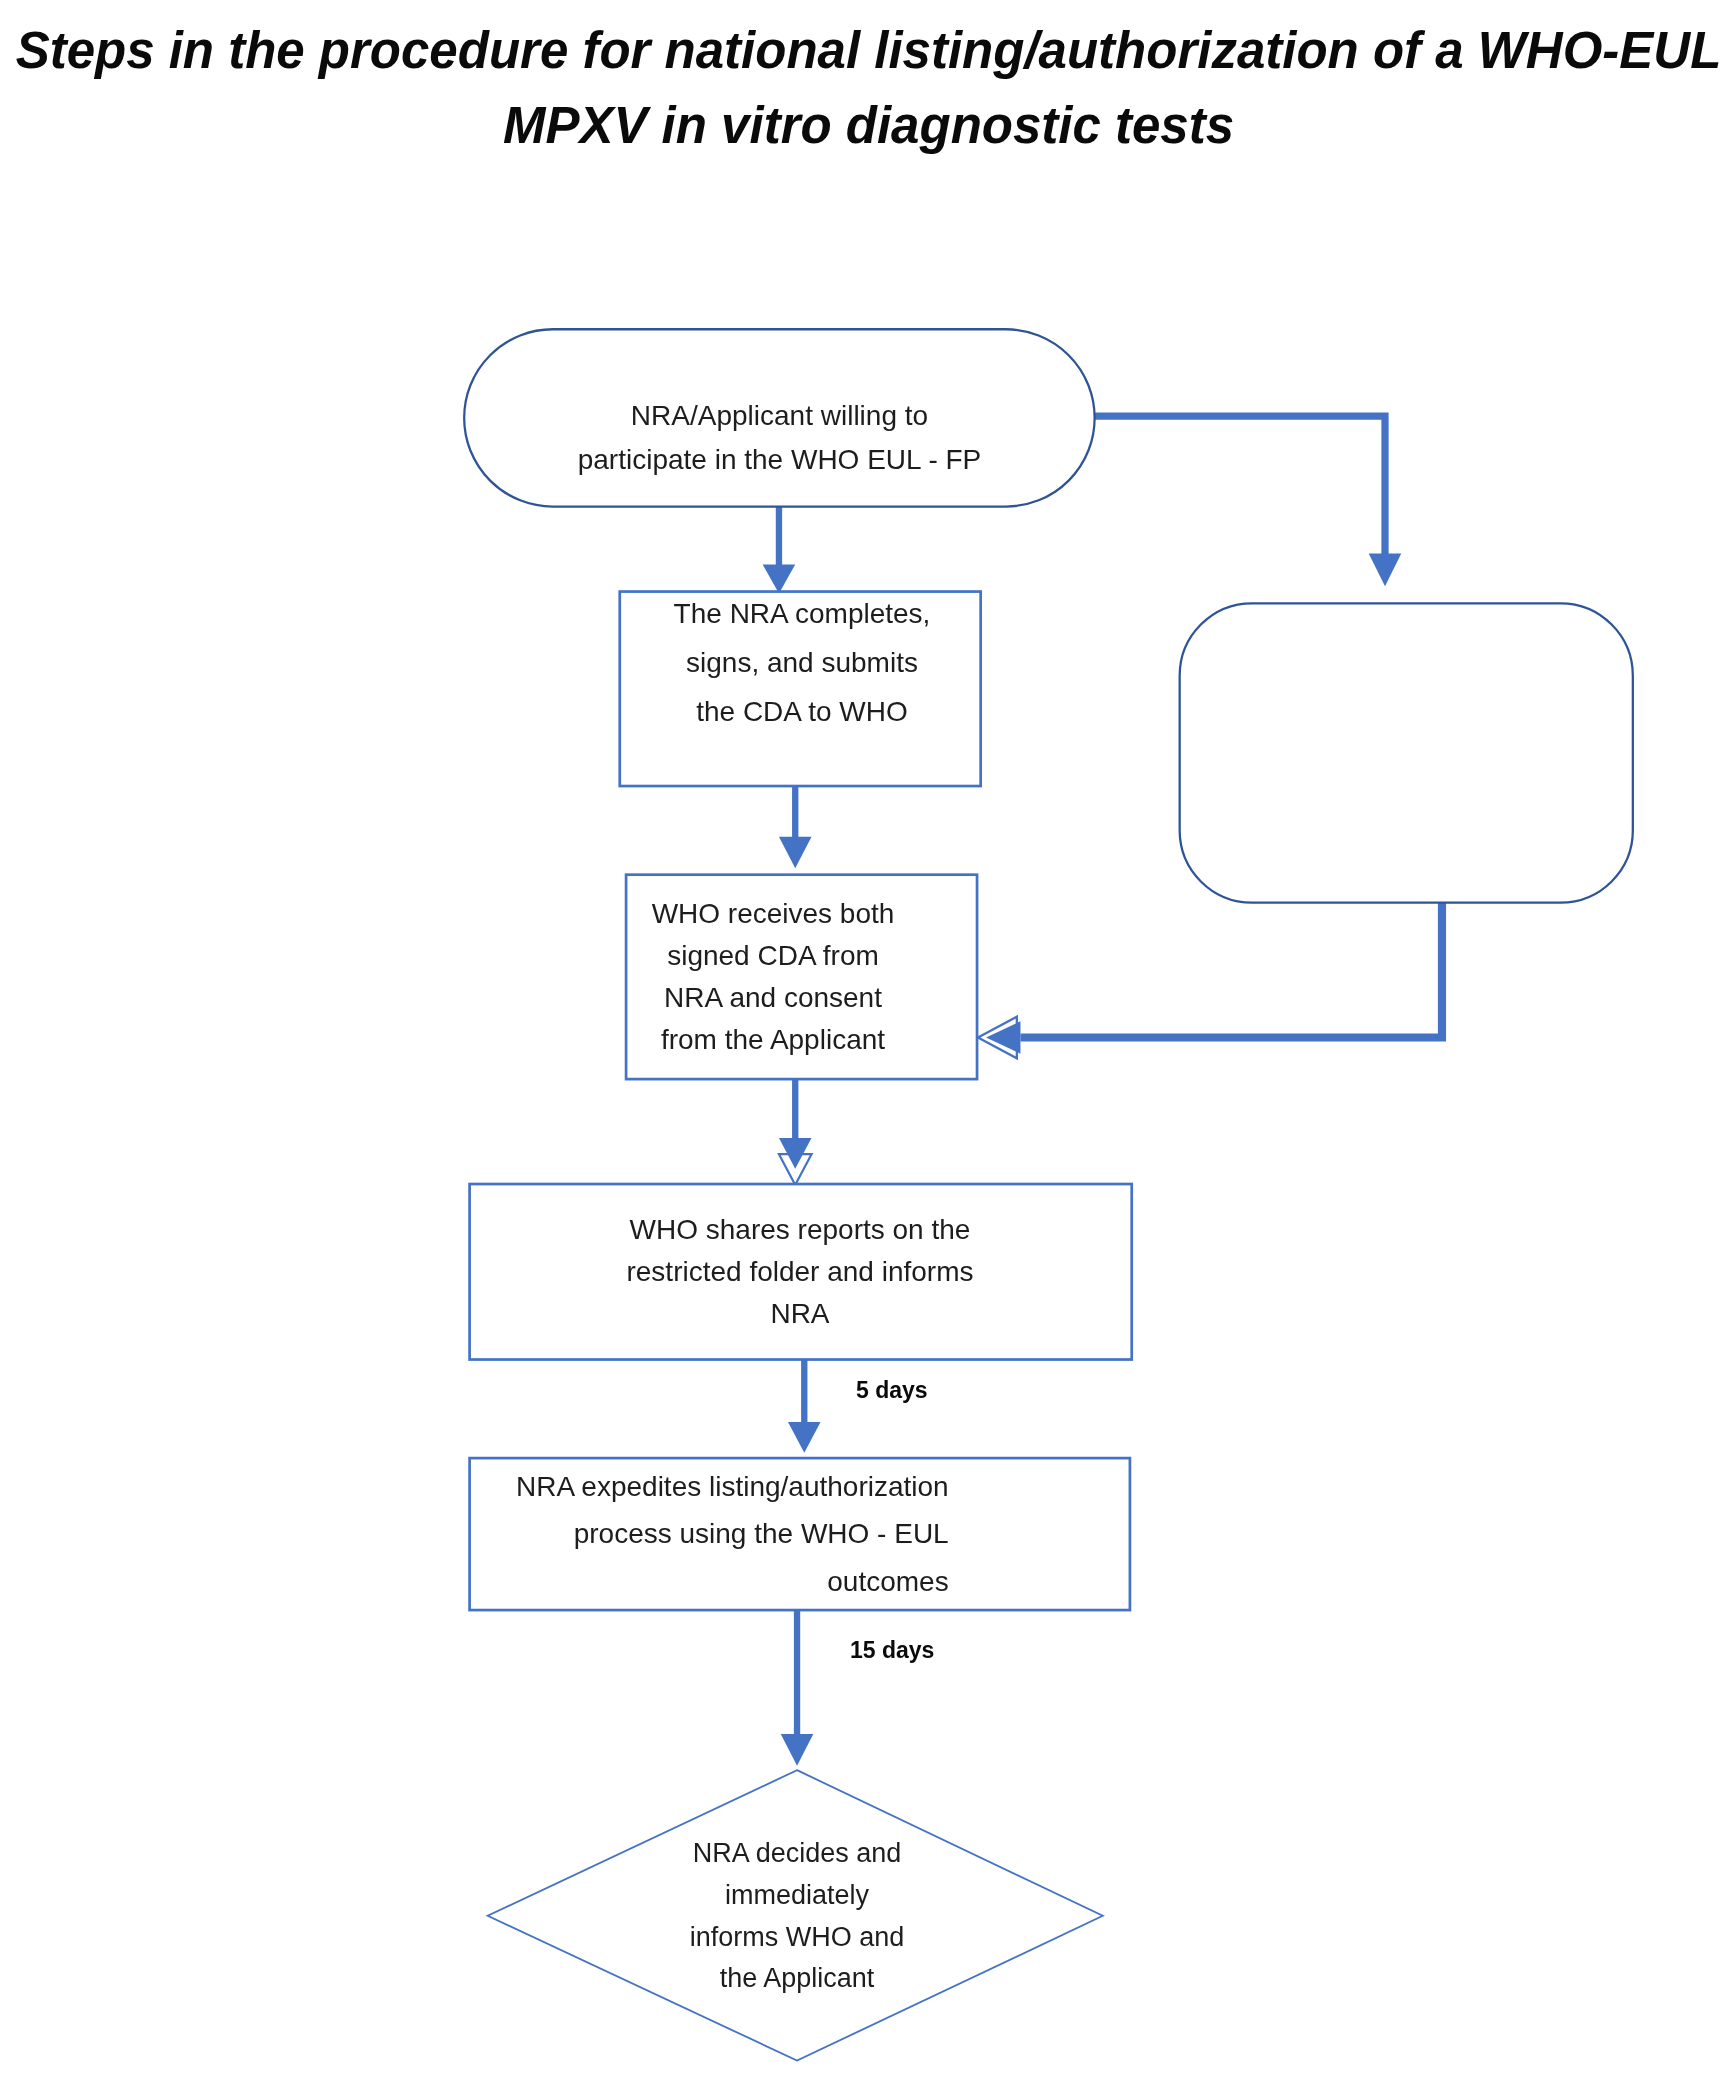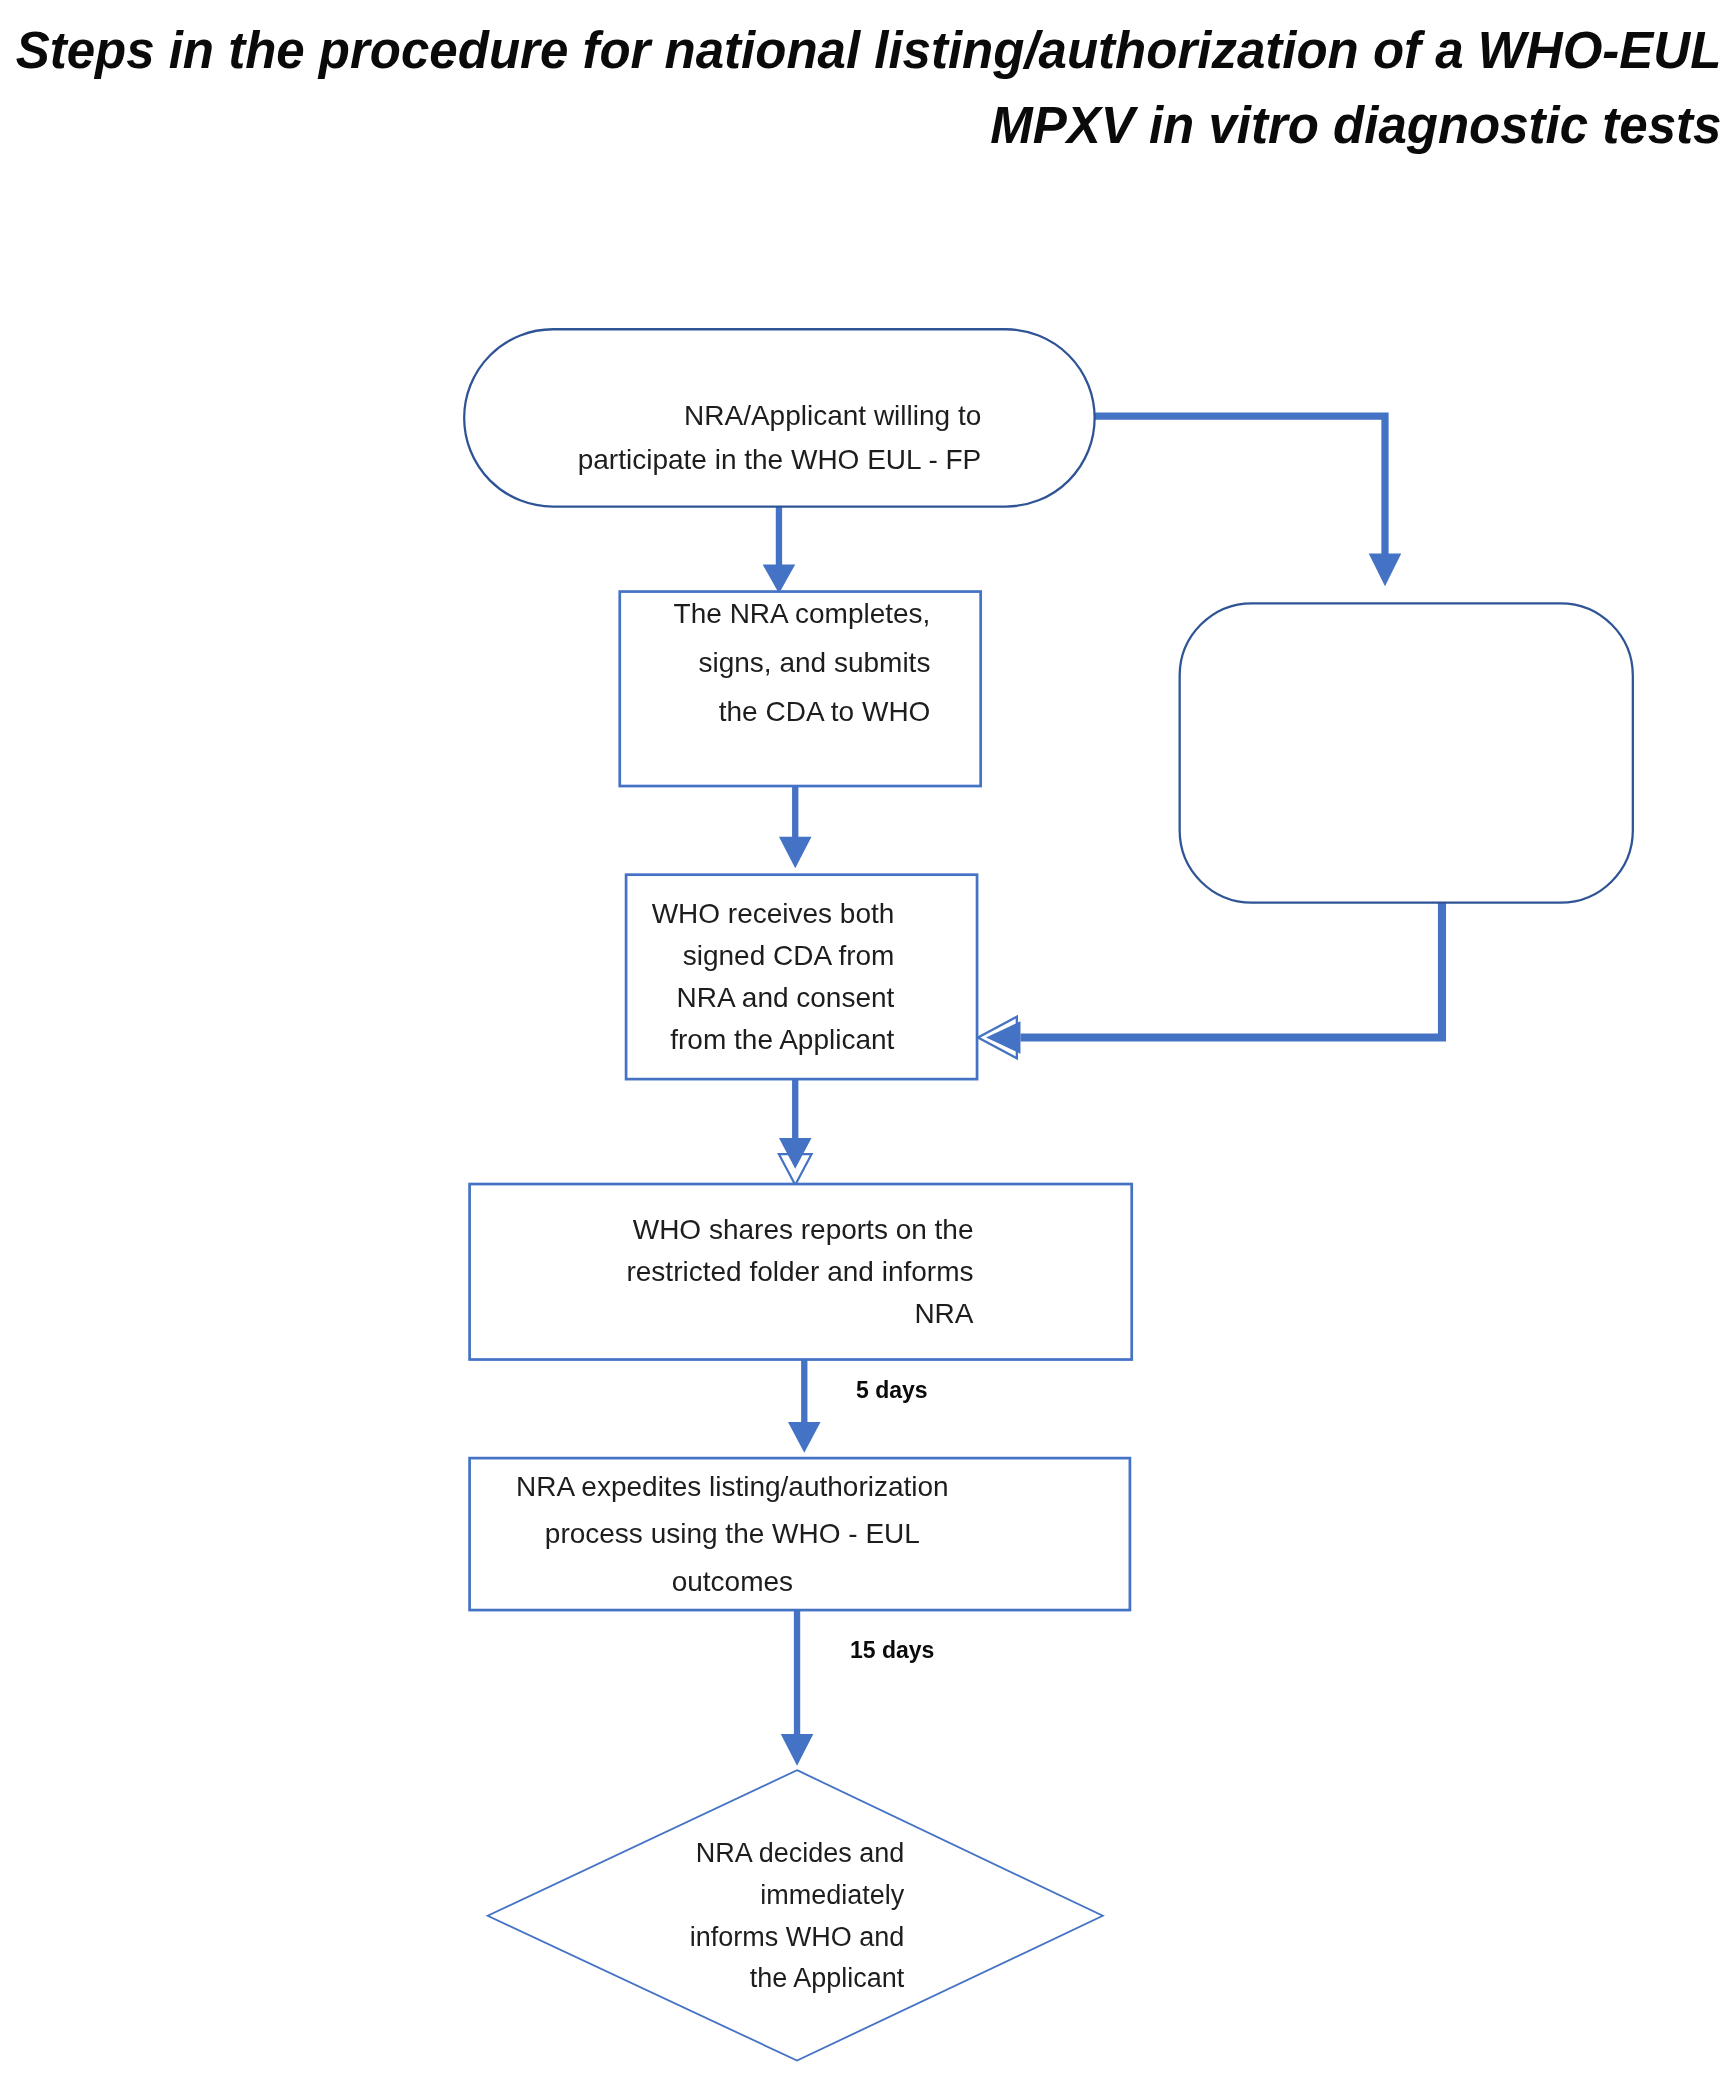--- a/index.html
+++ b/index.html
@@ -3,34 +3,34 @@
 <meta charset="utf-8">
 <style>
   html,body{margin:0;padding:0;background:#ffffff;}
   .canvas{
     position:relative;width:1737px;height:2094px;background:#ffffff;
     font-family:"Liberation Sans", sans-serif;overflow:hidden;
   }
   .canvas svg{position:absolute;left:0;top:0;}
   .label{
     position:absolute;display:flex;align-items:center;justify-content:center;
-    text-align:right;white-space:pre-wrap;color:#1d1d1d;
+    text-align:center;white-space:pre-wrap;color:#1d1d1d;
     font-size:28px;line-height:1.55;z-index:2;
   }
   .page-title{
     left:0;top:12.7px;width:1737px;height:163px;
     font-size:51px;line-height:1.48;font-weight:700;font-style:italic;color:#0a0a0a;
     align-items:flex-start;
   }
   .lbl-start{left:464px;top:329px;width:631px;height:217px;}
   .lbl-nra-cda{left:620px;top:576px;width:364px;height:194px;align-items:flex-start;padding-top:13px;box-sizing:border-box;line-height:1.75;}
   .lbl-consent{left:1180px;top:603px;width:453px;height:299px;line-height:1.5;}
   .lbl-who-receives{left:626px;top:875px;width:294px;height:204px;line-height:1.5;}
   .lbl-who-shares{left:469px;top:1184px;width:662px;height:175px;line-height:1.5;}
-  .lbl-expedites{left:469px;top:1458px;width:660px;height:152px;justify-content:flex-start;text-align:center;padding-left:47px;box-sizing:border-box;line-height:1.7;}
+  .lbl-expedites{left:469px;top:1458px;width:660px;height:152px;justify-content:flex-start;text-align:right;padding-left:47px;box-sizing:border-box;line-height:1.7;}
   .lbl-decides{left:533px;top:1796px;width:528px;height:241px;font-size:27px;line-height:1.55;}
   .edge-label{
     position:absolute;font-size:23px;font-weight:700;color:#0a0a0a;z-index:2;white-space:pre;
   }
   .lbl-5days{left:856px;top:1377px;}
   .lbl-15days{left:850px;top:1637px;}
 </style>
 </head>
 <body>
 

